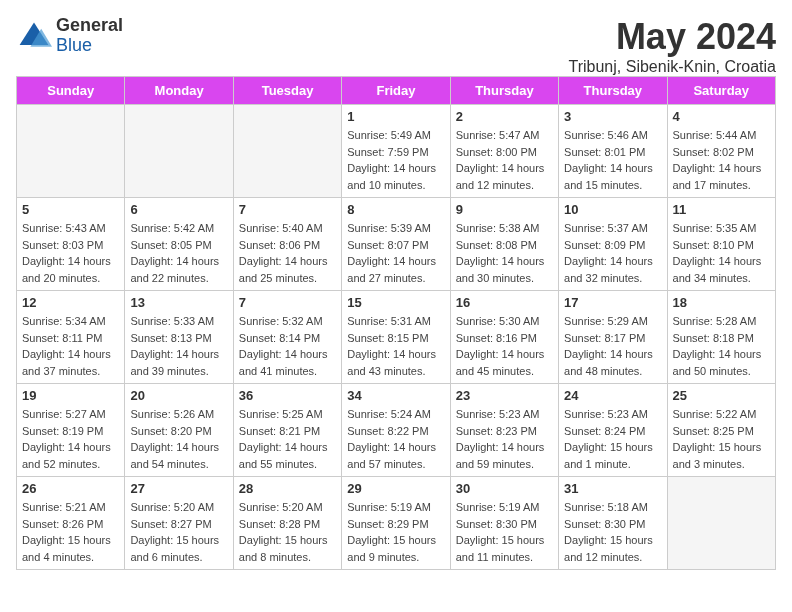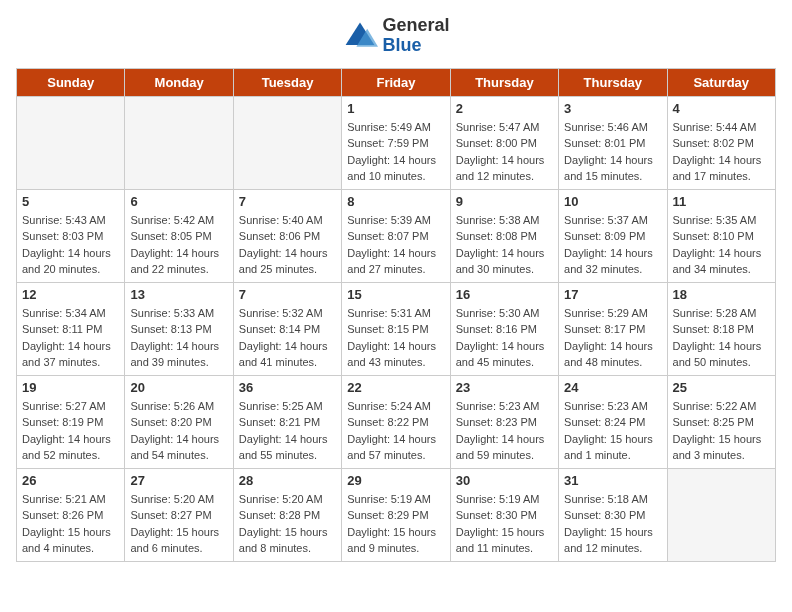--- a/index.html
+++ b/index.html
@@ -5,42 +5,41 @@
     * { box-sizing: border-box; margin: 0; padding: 0; }
     body {
       font-family: Arial, sans-serif;
       background: #fff;
       width: 792px;
       min-height: 612px;
       padding: 16px;
     }
     .header {
       display: flex;
-      justify-content: center;
+      justify-content: space-between;
       align-items: flex-start;
-      margin-bottom: 12px;
     }
     .logo {
       display: flex;
       align-items: center;
       gap: 4px;
     }
     .logo-text {
       display: flex;
       flex-direction: column;
       line-height: 1.1;
     }
     .logo-general {
       font-size: 18px;
       font-weight: bold;
       color: #333;
     }
     .logo-blue {
       font-size: 18px;
-      font-weight: bold;
+      font-weight: normal;
       color: #1a5fa8;
     }
     .logo-icon {
       width: 36px;
       height: 36px;
     }
     .title-block {
       text-align: right;
     }
     .calendar-title {
@@ -51,21 +50,21 @@
     .calendar-subtitle {
       font-size: 16px;
       color: #333;
     }
     .calendar {
       width: 100%;
       border-collapse: collapse;
       font-size: 11px;
     }
     .calendar th {
-      background: #c2410c;
+      background: #d946ef;
       color: #fff;
       text-align: center;
       padding: 6px 4px;
       font-size: 13px;
       font-weight: bold;
       border: 1px solid #ccc;
     }
     .calendar td {
       border: 1px solid #ccc;
       vertical-align: top;
@@ -103,20 +102,22 @@
     <svg class="logo-icon" viewBox="0 0 40 40">
       <polygon points="20,5 36,30 4,30" fill="#1a5fa8"></polygon>
       <polygon points="28,12 40,32 16,32" fill="#4a9ad4" opacity="0.7"></polygon>
     </svg>
     <div class="logo-text">
       <span class="logo-general">General</span>
       <span class="logo-blue">Blue</span>
     </div>
   </div>
   <div class="title-block">
+    <div class="calendar-title">May 2024</div>
+    <div class="calendar-subtitle">Tribunj, Sibenik-Knin, Croatia</div>
   </div>
 </div>
 
 <table class="calendar">
   <thead>
     <tr>
     <th>Sunday</th>
         <th>Monday</th>
         <th>Tuesday</th>
         <th>Friday</th>
@@ -214,21 +215,21 @@
         </td>
         <td>
           <div class="day-number">20</div>
           <div class="day-info">Sunrise: 5:26 AM<br>Sunset: 8:20 PM<br>Daylight: 14 hours and 54 minutes.</div>
         </td>
         <td>
           <div class="day-number">36</div>
           <div class="day-info">Sunrise: 5:25 AM<br>Sunset: 8:21 PM<br>Daylight: 14 hours and 55 minutes.</div>
         </td>
         <td>
-          <div class="day-number">22</div>
+          <div class="day-number">34</div>
           <div class="day-info">Sunrise: 5:24 AM<br>Sunset: 8:22 PM<br>Daylight: 14 hours and 57 minutes.</div>
         </td>
         <td>
           <div class="day-number">23</div>
           <div class="day-info">Sunrise: 5:23 AM<br>Sunset: 8:23 PM<br>Daylight: 14 hours and 59 minutes.</div>
         </td>
         <td>
           <div class="day-number">24</div>
           <div class="day-info">Sunrise: 5:23 AM<br>Sunset: 8:24 PM<br>Daylight: 15 hours and 1 minute.</div>
         </td>

